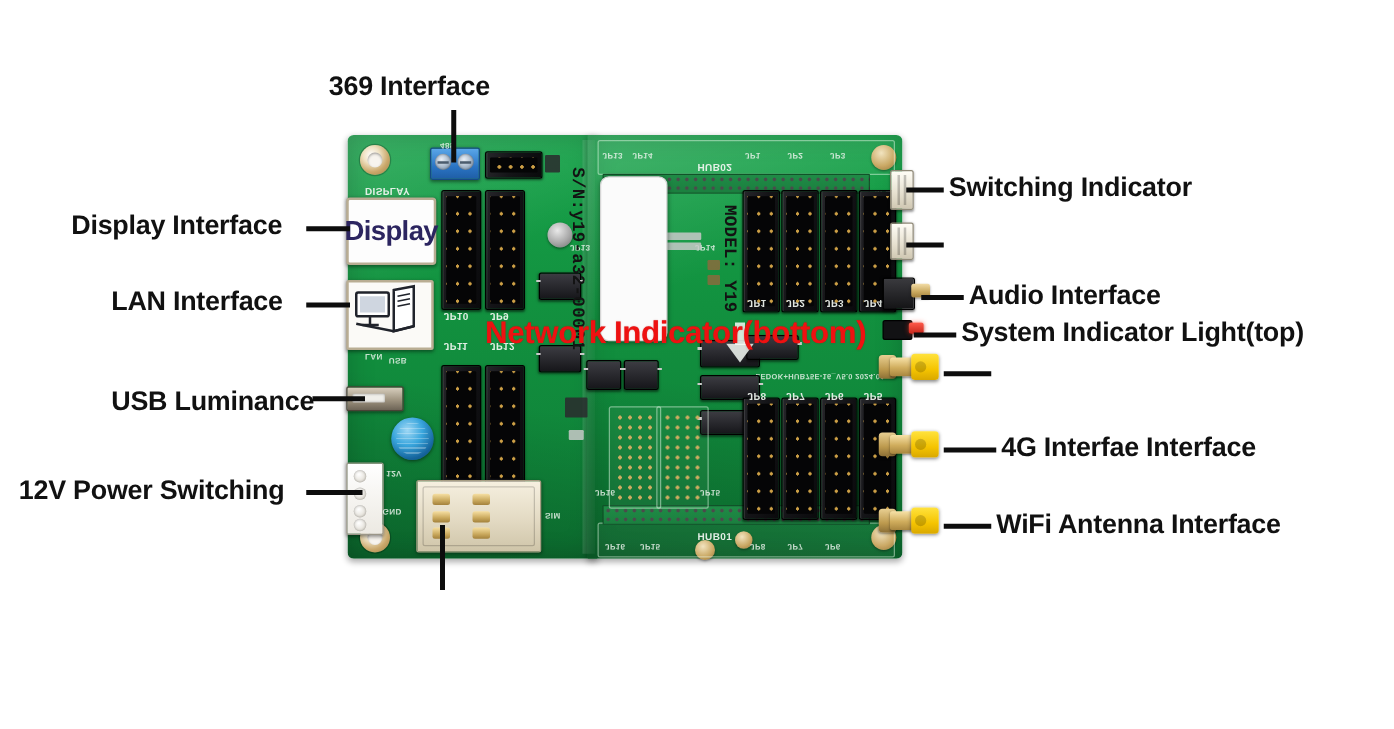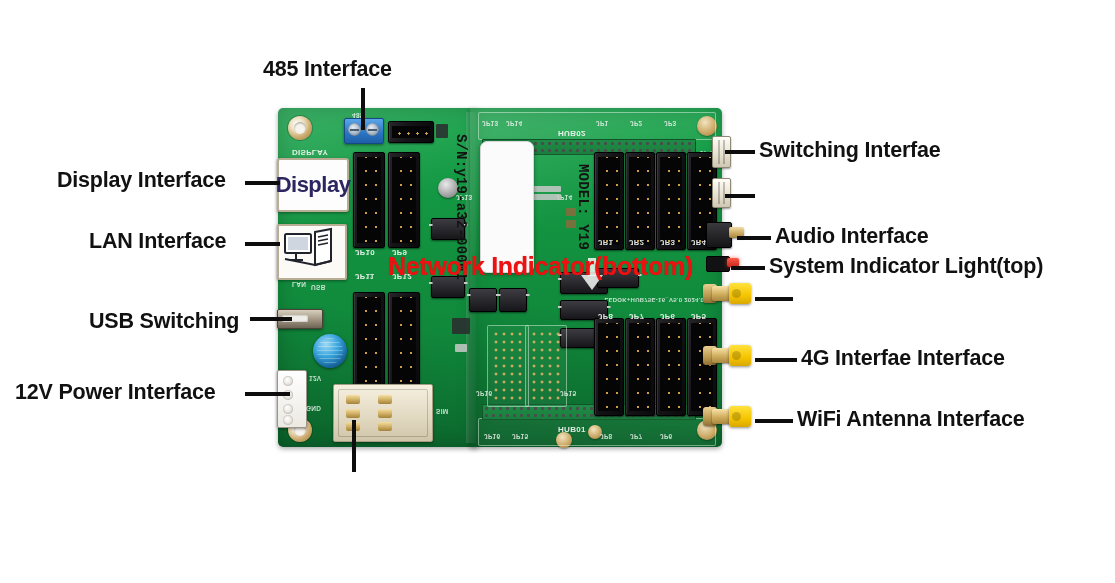--- a/index.html
+++ b/index.html
@@ -584,38 +584,38 @@
       <div class="cap"></div>
   </div>
 
   <div class="sticker" style="left:480px;top:141px;width:52px;height:130px;">
     <div class="txt">S/N:y19-a32-00001</div>
     <div class="txt">MODEL: Y19</div>
   </div>
 
   <div class="red-note" style="left:388px;top:252px;">Network Indicator(bottom)</div>
 
-  <div class="label" style="left:263px;top:59px;">485 Interface</div>
+  <div class="label" style="left:263px;top:59px;">369 Interface</div>
   <div class="leader v" style="left:361px;top:88px;height:42px;"></div>
 
   <div class="label left" style="left:57px;top:170px;">Display Interface</div>
   <div class="leader h" style="left:245px;top:181px;width:35px;"></div>
 
   <div class="label left" style="left:89px;top:231px;">LAN Interface</div>
   <div class="leader h" style="left:245px;top:242px;width:35px;"></div>
 
-  <div class="label left" style="left:89px;top:311px;">USB Switching</div>
+  <div class="label left" style="left:89px;top:311px;">USB Luminance</div>
   <div class="leader h" style="left:250px;top:317px;width:42px;"></div>
 
-  <div class="label left" style="left:15px;top:382px;">12V Power Interface</div>
+  <div class="label left" style="left:15px;top:382px;">12V Power Switching</div>
   <div class="leader h" style="left:245px;top:392px;width:45px;"></div>
 
   <div class="leader v" style="left:352px;top:420px;height:52px;"></div>
 
-  <div class="label right" style="left:759px;top:140px;">Switching Interfae</div>
+  <div class="label right" style="left:759px;top:140px;">Switching Indicator</div>
   <div class="leader h" style="left:725px;top:150px;width:30px;"></div>
 
   <div class="leader h" style="left:725px;top:194px;width:30px;"></div>
 
   <div class="label right" style="left:775px;top:226px;">Audio Interface</div>
   <div class="leader h" style="left:737px;top:236px;width:34px;"></div>
 
   <div class="label right" style="left:769px;top:256px;">System Indicator Light(top)</div>
   <div class="leader h" style="left:731px;top:266px;width:34px;"></div>
 

